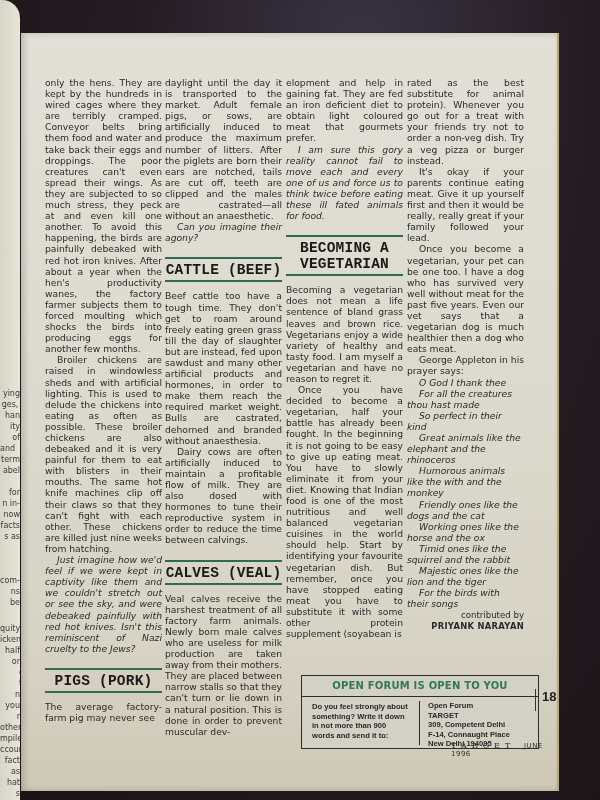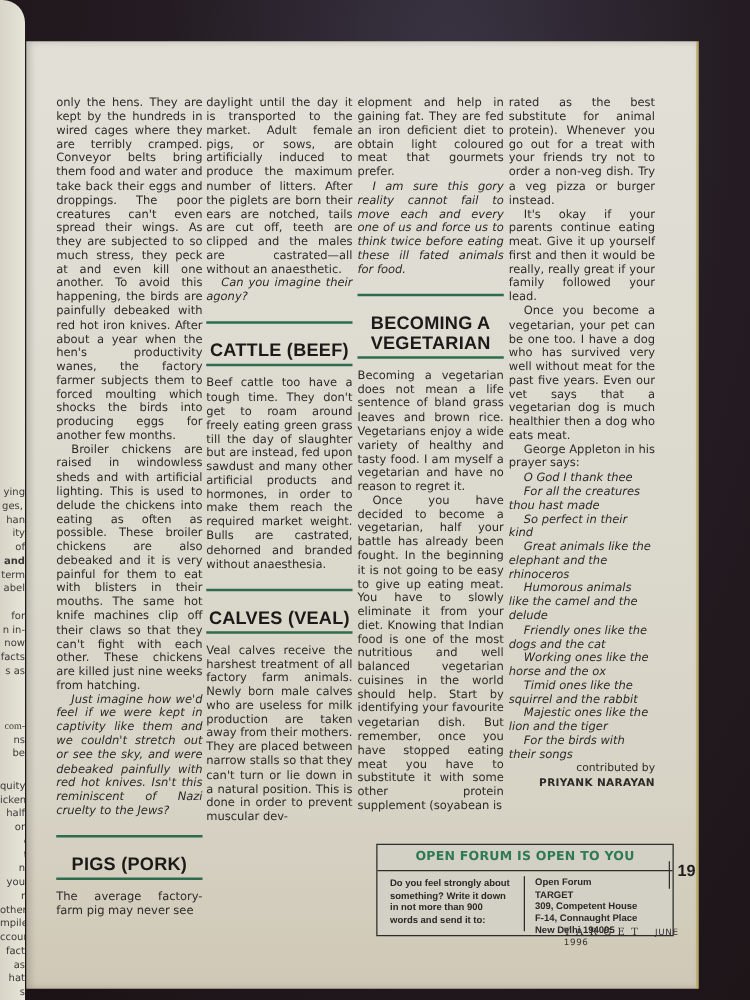--- a/index.html
+++ b/index.html
@@ -14,21 +14,21 @@
   .page{position:absolute;left:21px;top:33px;width:536px;height:758px;
     background:linear-gradient(180deg,#e2e0d6 0%,#dddbd0 40%,#d7d3c5 80%,#cfc8b6 100%);
     box-shadow:inset 3px 0 6px rgba(0,0,0,0.18), 2px 0 0 #b9a96a;}
   .col{position:absolute;top:44px;width:117px;font-size:9.2px;line-height:11.1px;
     color:#2b2a28;text-align:justify;}
   .col p{margin:0;text-indent:0;}
   .col p.ind{text-indent:12px;}
   .col p.it{font-style:italic;}
   .col p.poem{font-style:italic;text-indent:12px;text-align:left;}
   .head{margin:14px 0 8px 0;border-top:2px solid #2f6b4f;border-bottom:2px solid #2f6b4f;
-    padding:14px 0 2px 0;text-align:center;font-family:Liberation Sans, sans-serif;
+    padding:3px 0 2px 0;text-align:center;font-family:Liberation Mono, monospace;
     font-weight:bold;font-size:14.5px;line-height:16px;color:#1b1a18;letter-spacing:0.2px;}
   .credit{text-align:right;font-size:8.6px;margin-top:4px;}
   .credit-name{text-align:right;font-size:8.4px;font-weight:bold;letter-spacing:0.3px;}
   .forum{position:absolute;left:280px;top:642px;width:236px;height:72px;
     border:1.5px solid #2c2c2a;background:#d3d0c5;}
   .forum-title{height:20px;line-height:20px;text-align:center;color:#2f7a55;font-size:10px;
     font-weight:bold;border-bottom:1.5px solid #2c2c2a;letter-spacing:0.2px;}
   .forum-left{position:absolute;left:10px;top:26px;width:98px;font-size:7.6px;line-height:9.6px;
     font-weight:bold;color:#2a2927;font-family:"Liberation Sans",sans-serif;}
   .forum-div{position:absolute;left:117px;top:25px;width:1px;height:44px;background:#2c2c2a;}
@@ -44,33 +44,33 @@
 <body>
 
 <div class="bg"></div>
 
 <div class="prev-page">
   <div class="prev-text" id="prev-text">
       <div style="text-align: right; margin-top: 388px;">ying</div>
       <div style="text-align: center; margin-top: 0px;">ges,</div>
       <div style="text-align: right; margin-top: 0px;">han</div>
       <div style="text-align: right; margin-top: 0px;">ity of</div>
-      <div style="text-align: right; margin-top: 0px; font-weight: bold;">and</div>
+      <div style="margin-top: 0px;">and</div>
       <div style="text-align: right; margin-top: 0px;">term</div>
       <div style="text-align: right; margin-top: 0px;">abel</div>
       <div style="text-align: right; margin-top: 0px;">&nbsp;</div>
       <div style="text-align: right; margin-top: 0px;">for</div>
       <div style="text-align: right; margin-top: 0px;">n in-</div>
       <div style="text-align: right; margin-top: 0px;">now</div>
       <div style="text-align: right; margin-top: 0px;">facts</div>
       <div style="text-align: right; margin-top: 0px;">s as</div>
       <div style="text-align: right; margin-top: 0px; padding-left: 20px;">arm.</div>
       <div style="text-align: right; margin-top: 0px;">&nbsp;</div>
       <div style="text-align: right; margin-top: 0px;">&nbsp;</div>
-      <div style="text-align: right; margin-top: 0px; font-family: Liberation Serif, serif;">com-</div>
+      <div style="text-align: right; margin-top: 0px;">com-</div>
       <div style="text-align: right; margin-top: 0px;">ns be</div>
       <div style="margin-top: 15px;">quity</div>
       <div style="text-align: right; margin-top: 0px;">ickens</div>
       <div style="text-align: right; margin-top: 0px;">half or</div>
       <div style="text-align: right; margin-top: 0px; padding-left: 19px;">en to</div>
       <div style="text-align: right; margin-top: 0px;">n you</div>
       <div style="text-align: right; margin-top: 0px;">r other</div>
       <div style="text-align: right; margin-top: 0px;">mpiled</div>
       <div style="text-align: right; margin-top: 0px;">ccount</div>
       <div style="text-align: right; margin-top: 0px;">fact as</div>
@@ -85,62 +85,63 @@
       <p class="ind">Broiler chickens are raised in windowless sheds and with artificial lighting. This is used to delude the chickens into eating as often as possible. These broiler chickens are also debeaked and it is very painful for them to eat with blisters in their mouths. The same hot knife machines clip off their claws so that they can't fight with each other. These chickens are killed just nine weeks from hatching.</p>
       <p class="ind it">Just imagine how we'd feel if we were kept in captivity like them and we couldn't stretch out or see the sky, and were debeaked painfully with red hot knives. Isn't this reminiscent of Nazi cruelty to the Jews?</p>
       <div class="head">PIGS (PORK)</div>
       <p>The average factory-farm pig may never see</p>
     </div>
   <div class="col" style="left:144px;" id="col-1">
       <p>daylight until the day it is transported to the market. Adult female pigs, or sows, are artificially induced to produce the maximum number of litters. After the piglets are born their ears are notched, tails are cut off, teeth are clipped and the males are castrated—all without an anaesthetic.</p>
       <p class="ind it">Can you imagine their agony?</p>
       <div class="head">CATTLE (BEEF)</div>
       <p>Beef cattle too have a tough time. They don't get to roam around freely eating green grass till the day of slaughter but are instead, fed upon sawdust and many other artificial products and hormones, in order to make them reach the required market weight. Bulls are castrated, dehorned and branded without anaesthesia.</p>
+      <p class="ind">Dairy cows are often artificially induced to maintain a profitable flow of milk. They are also dosed with hormones to tune their reproductive system in order to reduce the time between calvings.</p>
       <div class="head">CALVES (VEAL)</div>
       <p>Veal calves receive the harshest treatment of all factory farm animals. Newly born male calves who are useless for milk production are taken away from their mothers. They are placed between narrow stalls so that they can't turn or lie down in a natural position. This is done in order to prevent muscular dev-</p>
     </div>
   <div class="col" style="left:265px;" id="col-2">
       <p>elopment and help in gaining fat. They are fed an iron deficient diet to obtain light coloured meat that gourmets prefer.</p>
       <p class="ind it">I am sure this gory reality cannot fail to move each and every one of us and force us to think twice before eating these ill fated animals for food.</p>
       <div class="head">BECOMING A VEGETARIAN</div>
       <p>Becoming a vegetarian does not mean a life sentence of bland grass leaves and brown rice. Vegetarians enjoy a wide variety of healthy and tasty food. I am myself a vegetarian and have no reason to regret it.</p>
       <p class="ind">Once you have decided to become a vegetarian, half your battle has already been fought. In the beginning it is not going to be easy to give up eating meat. You have to slowly eliminate it from your diet. Knowing that Indian food is one of the most nutritious and well balanced vegetarian cuisines in the world should help. Start by identifying your favourite vegetarian dish. But remember, once you have stopped eating meat you have to substitute it with some other protein supplement (soyabean is</p>
     </div>
   <div class="col" style="left:386px;" id="col-3">
       <p>rated as the best substitute for animal protein). Whenever you go out for a treat with your friends try not to order a non-veg dish. Try a veg pizza or burger instead.</p>
       <p class="ind">It's okay if your parents continue eating meat. Give it up yourself first and then it would be really, really great if your family followed your lead.</p>
       <p class="ind">Once you become a vegetarian, your pet can be one too. I have a dog who has survived very well without meat for the past five years. Even our vet says that a vegetarian dog is much healthier then a dog who eats meat.</p>
       <p class="ind">George Appleton in his prayer says:</p>
       <p class="poem">O God I thank thee</p>
       <p class="poem">For all the creatures thou hast made</p>
       <p class="poem">So perfect in their kind</p>
       <p class="poem">Great animals like the elephant and the rhinoceros</p>
-      <p class="poem">Humorous animals like the camel and the delude</p>
+      <p class="poem">Humorous animals like the with and the monkey</p>
       <p class="poem">Friendly ones like the dogs and the cat</p>
       <p class="poem">Working ones like the horse and the ox</p>
       <p class="poem">Timid ones like the squirrel and the rabbit</p>
       <p class="poem">Majestic ones like the lion and the tiger</p>
       <p class="poem">For the birds with their songs</p>
       <p class="credit">contributed by</p>
       <p class="credit-name">PRIYANK NARAYAN</p>
     </div>
 
   <div class="forum">
     <div class="forum-title">OPEN FORUM IS OPEN TO YOU</div>
     <div class="forum-left">Do you feel strongly about something? Write it down in not more than 900 words and send it to:</div>
     <div class="forum-div"></div>
     <div class="forum-right" id="forum-address">
         <div>Open Forum</div>
         <div>TARGET</div>
-        <div>309, Competent House</div>
+        <div>309, Competent Delhi</div>
         <div>F-14, Connaught Place</div>
         <div>New Delhi 194095</div>
       </div>
   </div>
 
   <div class="pagenum-bar"></div>
-  <div class="pagenum">19</div>
+  <div class="pagenum">18</div>
 
   <div class="footer">
     <span class="brand">TARGET</span>
     <span>JUNE 1996</span>
   </div>
 </div>
 
 </body></html>

